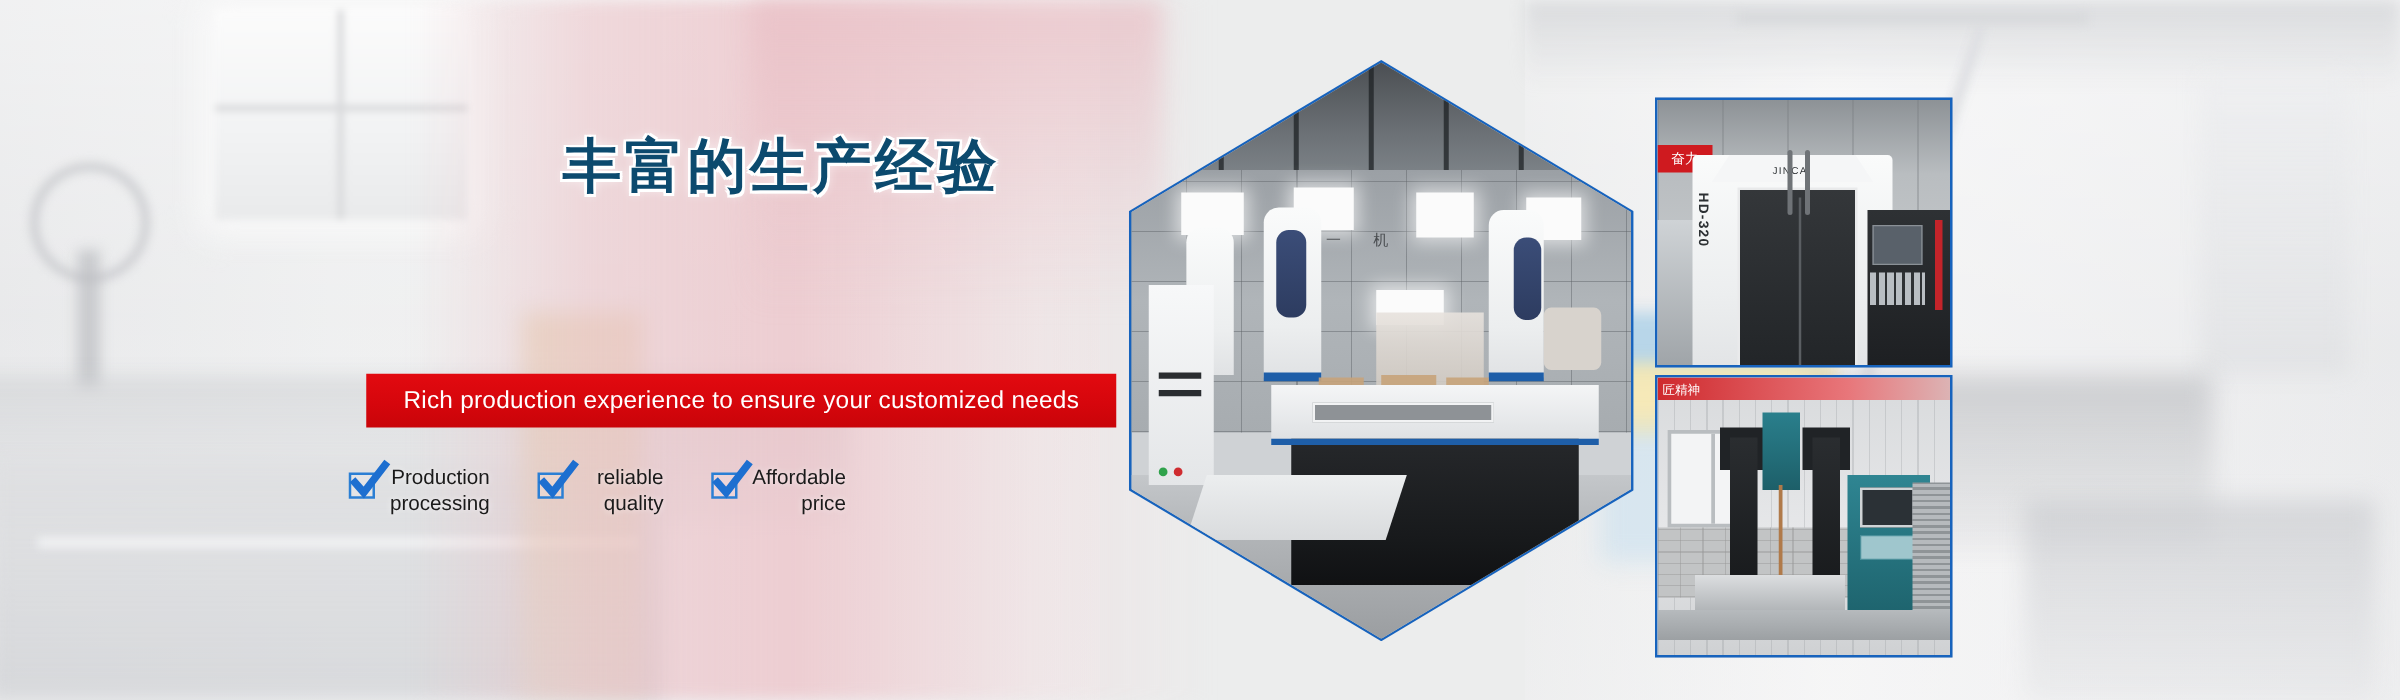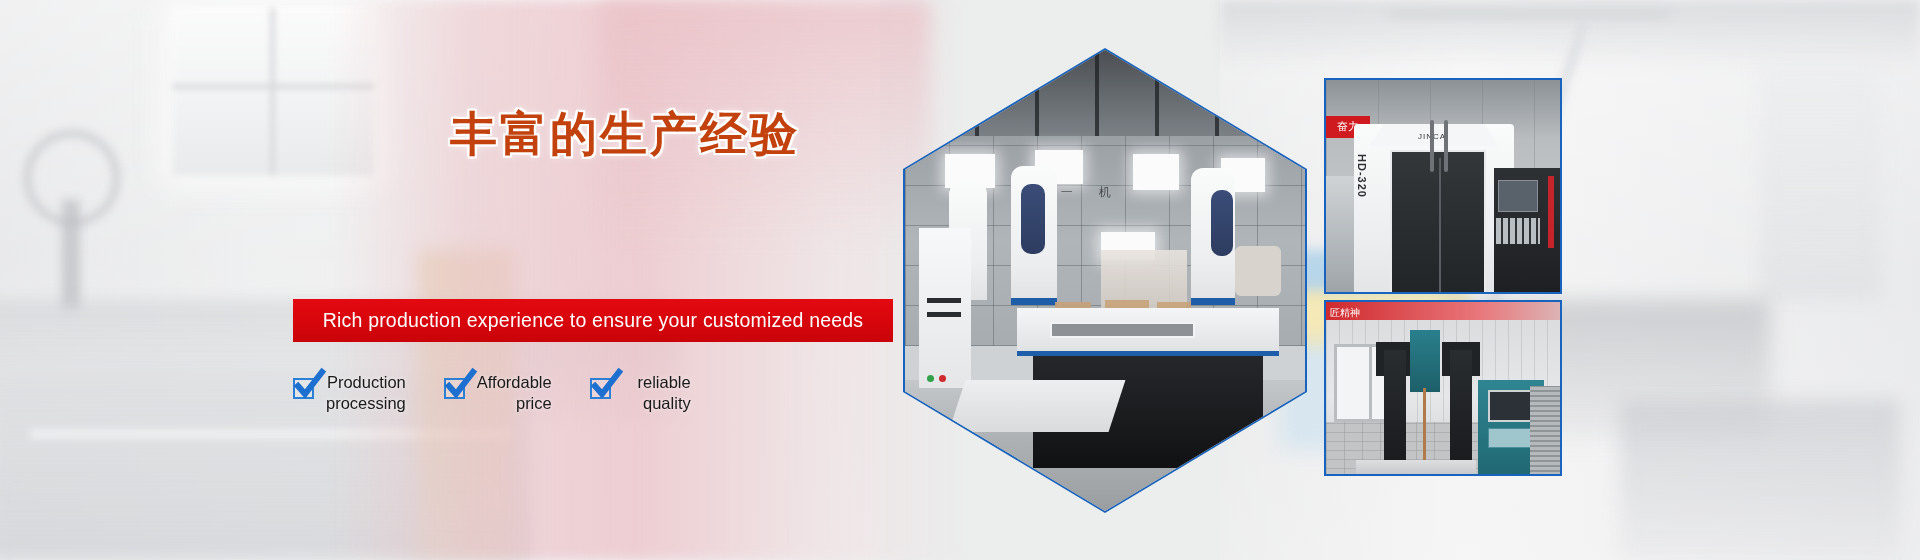--- a/index.html
+++ b/index.html
@@ -139,21 +139,21 @@
   .headline{
     position:absolute; left:325px; top:105px; width:560px;
     text-align:center;
   }
   .headline .line{
     font-family:"DejaVu Sans","Liberation Sans",sans-serif;
     font-size:47px;
     font-weight:700;
     letter-spacing:3px;
     line-height:1.22;
-    color:#c2410c;
+    color:#0c4a6e;
     text-shadow:
       -2px -2px 0 #ffffff,  2px -2px 0 #ffffff,
       -2px  2px 0 #ffffff,  2px  2px 0 #ffffff,
        0px -2px 0 #ffffff,  0px  2px 0 #ffffff,
       -2px  0px 0 #ffffff,  2px  0px 0 #ffffff,
        0 0 9px rgba(255,255,255,.95);
     white-space:nowrap;
   }
   .headline .line.l1{ padding-left:40px; }
 
@@ -167,21 +167,21 @@
   .redbar-text{
     color:#ffffff;
     font-size:19.5px;
     letter-spacing:.2px;
     font-weight:400;
     white-space:nowrap;
   }
 
   
   .features{
-    position:absolute; left:293px; top:372px;
+    position:absolute; left:279px; top:372px;
     display:flex; align-items:flex-start;
   }
   .feat{ display:flex; align-items:flex-start; }
   .feat + .feat{ margin-left:38px; }
 
   .chk{
     position:relative;
     width:21px; height:21px;
     border:2px solid #2b7fd4;
     background:rgba(255,255,255,.15);
@@ -305,21 +305,21 @@
   }
 
   
   .thumb{
     position:absolute;
     border:2px solid #1763bd;
     overflow:hidden;
     background:#d5d8da;
   }
   .thumb-top{ left:1324px; top:78px; width:238px; height:216px; }
-  .thumb-bottom{ left:1324px; top:300px; width:238px; height:176px; }
+  .thumb-bottom{ left:1324px; top:300px; width:238px; height:226px; }
 
   
   .t1-wall{
     position:absolute; inset:0;
     background:
       repeating-linear-gradient(90deg,rgba(120,124,128,.35) 0 1px,rgba(0,0,0,0) 1px 52px),
       linear-gradient(180deg,#8d9296 0%,#b9bdc0 28%,#cfd2d4 100%);
   }
   .t1-banner{
     position:absolute; left:0; top:36px; width:44px; height:22px;
@@ -505,32 +505,32 @@
       <span class="feat-label">Production
 processing</span>
     </div>
 
     <div class="feat">
       <span class="chk">
         <svg viewBox="0 0 30 28" aria-hidden="true">
           <path d="M4 15 L11 23 L28 1" fill="none" stroke="#1d6fd0" stroke-width="6" stroke-linecap="square"></path>
         </svg>
       </span>
-      <span class="feat-label">Affordable
-price</span>
+      <span class="feat-label">reliable
+quality</span>
     </div>
 
     <div class="feat">
       <span class="chk">
         <svg viewBox="0 0 30 28" aria-hidden="true">
           <path d="M4 15 L11 23 L28 1" fill="none" stroke="#1d6fd0" stroke-width="6" stroke-linecap="square"></path>
         </svg>
       </span>
-      <span class="feat-label">reliable
-quality</span>
+      <span class="feat-label">Affordable
+price</span>
     </div>
 
 
   </div>
 
   <div class="hex-wrap">
     <div class="hex-border"></div>
     <div class="hex-photo">
       <div class="scene">
         <div class="sc-roof"></div>

